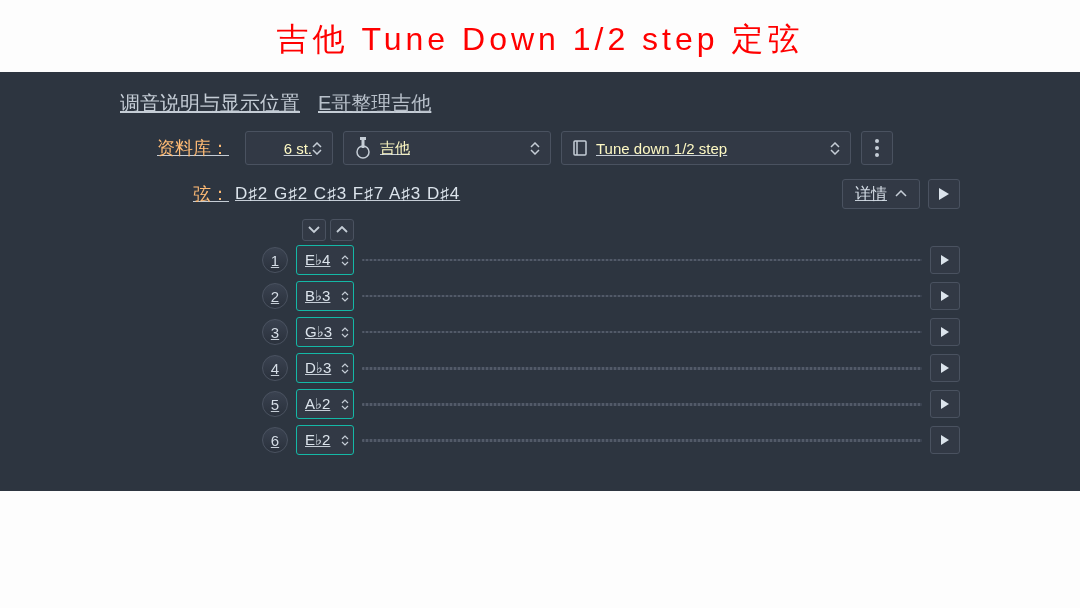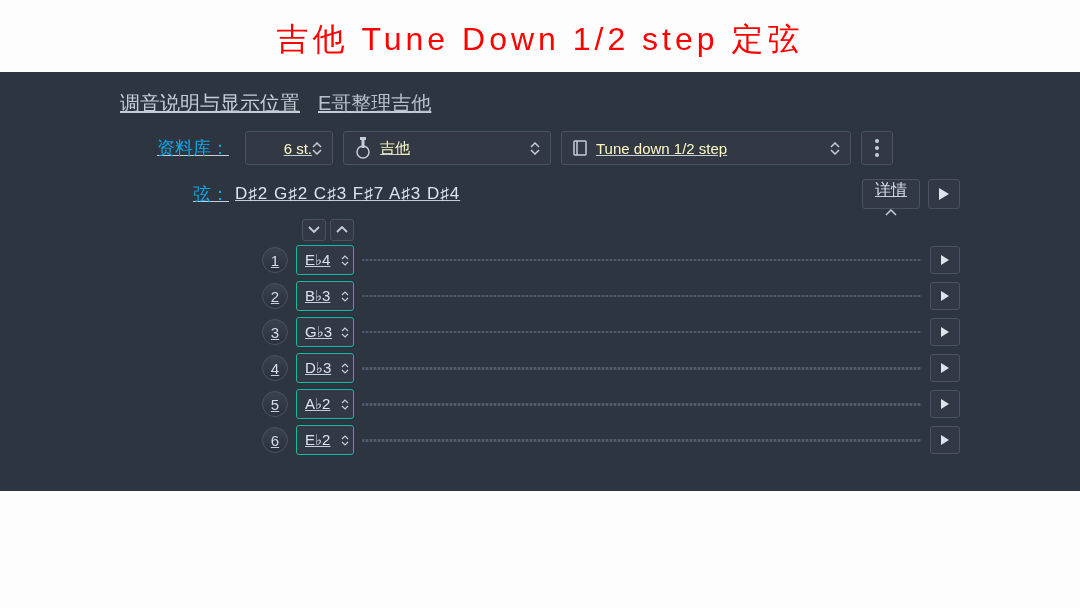--- a/index.html
+++ b/index.html
@@ -39,21 +39,21 @@
     .library-row {
       display: flex;
       align-items: center;
       gap: 10px;
       padding: 0 120px 10px 0;
     }
     .label {
       width: 235px;
       text-align: right;
       font-size: 18px;
-      color: #0ea5e9;
+      color: #fdba74;
       padding-right: 6px;
     }
     .select-box {
       display: flex;
       align-items: center;
       justify-content: flex-end;
       background: #323945;
       border: 1px solid #4a5260;
       border-radius: 3px;
       height: 34px;
@@ -101,21 +101,20 @@
       gap: 8px;
       background: #323945;
       border: 1px solid #4a5260;
       border-radius: 3px;
       height: 30px;
       padding: 0 12px;
       color: #d5dde6;
       font-size: 16px;
       cursor: pointer;
       margin-right: 8px;
-      flex-direction: column;
     }
     .play-btn {
       display: flex;
       align-items: center;
       justify-content: center;
       background: #323945;
       border: 1px solid #4a5260;
       border-radius: 3px;
       width: 32px;
       height: 30px;

